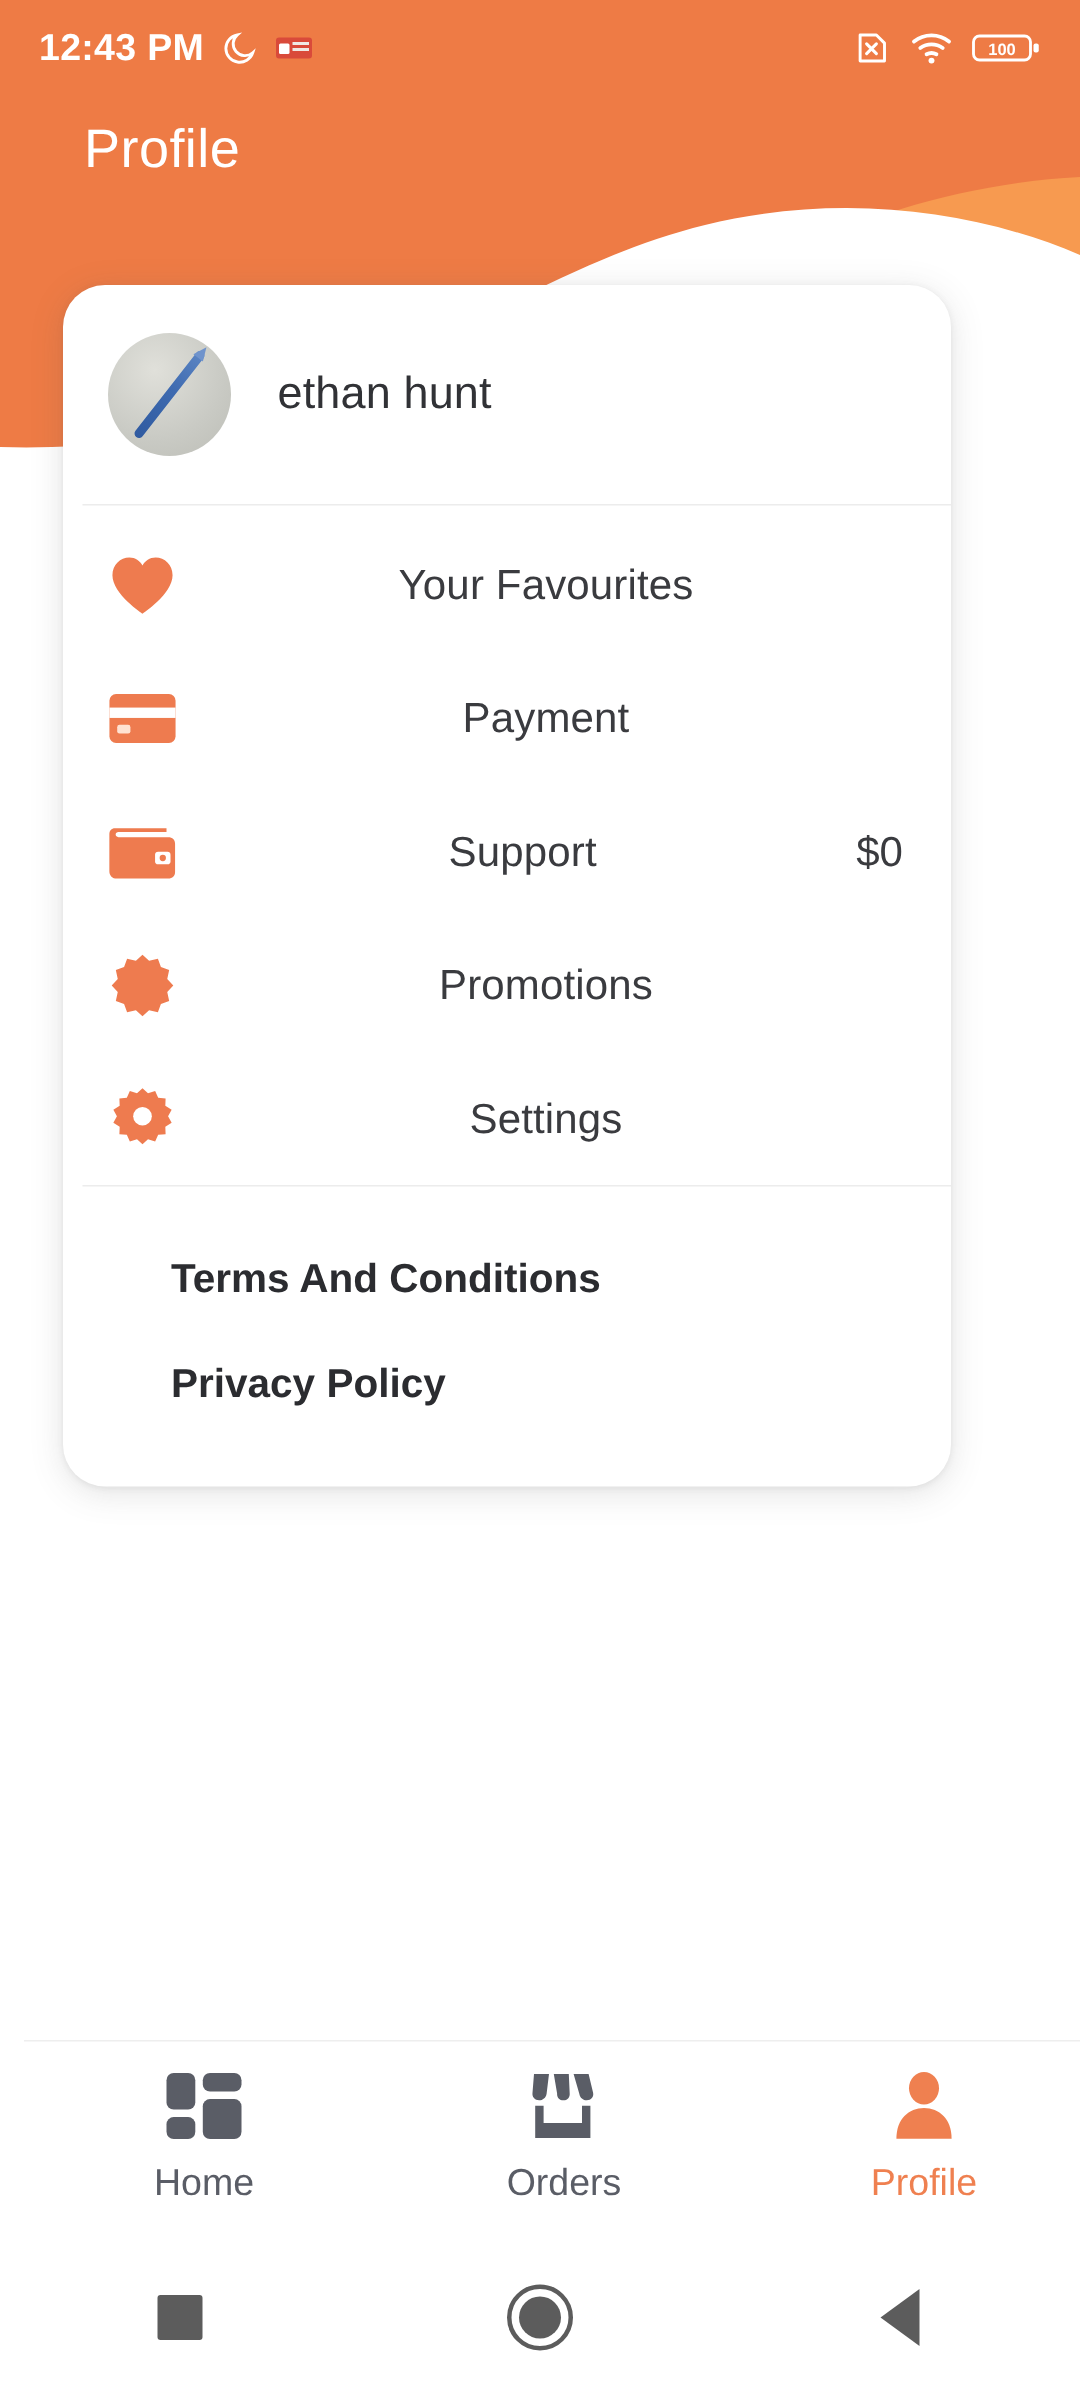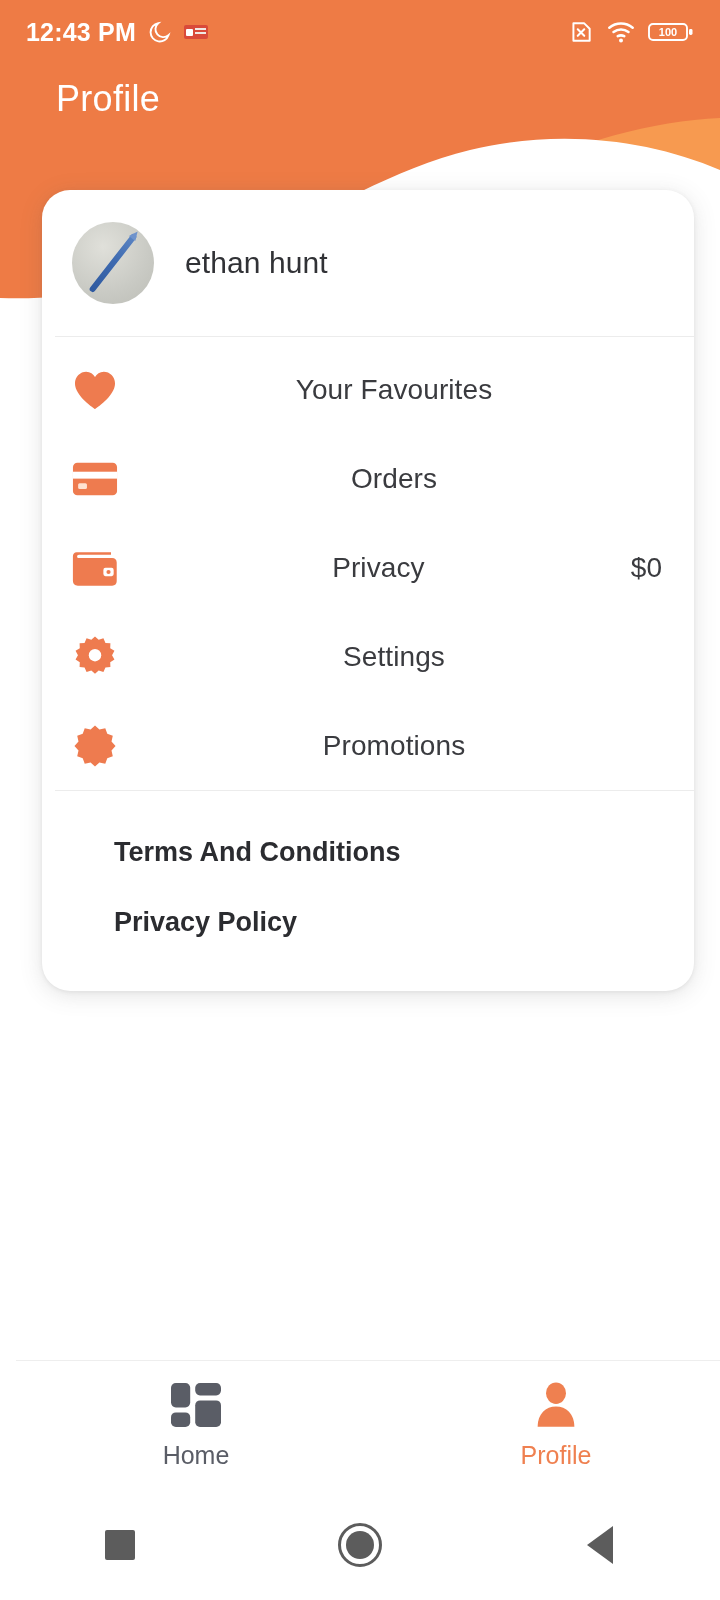--- a/index.html
+++ b/index.html
@@ -40,21 +40,21 @@
   }
 
   
   .page-title {
     position:absolute; top:78px; left:56px; z-index:6;
     color:#ffffff; font-size:36px; font-weight:400; letter-spacing:.3px;
   }
 
   
   .card {
-    position:absolute; left:42px; top:190px; width:652px;
+    position:absolute; left:42px; top:190px; width:592px;
     background:#ffffff; border-radius:28px;
     box-shadow:0 4px 22px rgba(90,90,90,.17), 0 1px 4px rgba(90,90,90,.10);
     z-index:5; overflow:hidden;
   }
   .profile-row {
     display:flex; align-items:center; height:146px; padding-left:30px;
   }
   .avatar {
     width:82px; height:82px; border-radius:50%;
     background:radial-gradient(circle at 38% 30%, #e0e0da 0%, #c9cac4 60%, #bcbdb6 100%);
@@ -197,54 +197,54 @@
       </div>
 
       <div class="menu-item">
         <span class="mi-icon">
           <svg width="46" height="36" viewBox="0 0 24 18">
             <rect x="0.5" y="0.5" width="23" height="17" rx="2.3" fill="#ee7b4f"></rect>
             <rect x="0.5" y="5.2" width="23" height="3.6" fill="#ffffff"></rect>
             <rect x="3.2" y="11.2" width="4.6" height="3" rx="0.8" fill="#ffe2d2"></rect>
           </svg>
         </span>
-        <span class="mi-label">Orders</span>
+        <span class="mi-label">Payment</span>
         <span class="mi-value"></span>
       </div>
 
       <div class="menu-item">
         <span class="mi-icon">
           <svg width="46" height="40" viewBox="0 0 24 21">
             <path d="M2.4,2.2 C1.1,2.2 0.4,3.1 0.4,4.3 L0.4,17.2 C0.4,18.8 1.5,19.8 3,19.8 L21,19.8 C22.5,19.8 23.4,18.9 23.4,17.5 L23.4,7.6 C23.4,6.2 22.5,5.3 21,5.3 L3.6,5.3 C3.0,5.3 2.6,4.9 2.6,4.4 C2.6,3.9 3.0,3.5 3.6,3.5 L20.4,3.5 L20.4,2.2 Z" fill="#ee7b4f"></path>
             <rect x="16.4" y="10.4" width="5.4" height="4.4" rx="1.1" fill="#ffffff"></rect>
             <circle cx="19.1" cy="12.6" r="1.1" fill="#ee7b4f"></circle>
           </svg>
         </span>
-        <span class="mi-label">Privacy</span>
+        <span class="mi-label">Support</span>
         <span class="mi-value">$0</span>
+      </div>
+
+      <div class="menu-item">
+        <span class="mi-icon">
+          <svg width="46" height="44" viewBox="0 0 24 24">
+            <path d="M12,0.8 L14.4,3.0 L17.6,2.3 L18.7,5.3 L21.7,6.4 L21.0,9.6 L23.2,12 L21.0,14.4 L21.7,17.6 L18.7,18.7 L17.6,21.7 L14.4,21.0 L12,23.2 L9.6,21.0 L6.4,21.7 L5.3,18.7 L2.3,17.6 L3.0,14.4 L0.8,12 L3.0,9.6 L2.3,6.4 L5.3,5.3 L6.4,2.3 L9.6,3.0 Z" fill="#ee7b4f"></path>
+          </svg>
+        </span>
+        <span class="mi-label">Promotions</span>
+        <span class="mi-value"></span>
       </div>
 
       <div class="menu-item">
         <span class="mi-icon">
           <svg width="46" height="44" viewBox="0 0 24 24">
             <path d="M12,0.8 L14.0,2.6 L16.6,1.8 L17.7,4.3 L20.4,4.5 L20.3,7.2 L22.6,8.6 L21.3,11.0 L22.6,13.4 L20.3,14.8 L20.4,17.5 L17.7,17.7 L16.6,20.2 L14.0,19.4 L12,21.2 L10.0,19.4 L7.4,20.2 L6.3,17.7 L3.6,17.5 L3.7,14.8 L1.4,13.4 L2.7,11.0 L1.4,8.6 L3.7,7.2 L3.6,4.5 L6.3,4.3 L7.4,1.8 L10.0,2.6 Z" fill="#ee7b4f"></path>
             <circle cx="12" cy="11" r="3.4" fill="#ffffff"></circle>
           </svg>
         </span>
         <span class="mi-label">Settings</span>
-        <span class="mi-value"></span>
-      </div>
-
-      <div class="menu-item">
-        <span class="mi-icon">
-          <svg width="46" height="44" viewBox="0 0 24 24">
-            <path d="M12,0.8 L14.4,3.0 L17.6,2.3 L18.7,5.3 L21.7,6.4 L21.0,9.6 L23.2,12 L21.0,14.4 L21.7,17.6 L18.7,18.7 L17.6,21.7 L14.4,21.0 L12,23.2 L9.6,21.0 L6.4,21.7 L5.3,18.7 L2.3,17.6 L3.0,14.4 L0.8,12 L3.0,9.6 L2.3,6.4 L5.3,5.3 L6.4,2.3 L9.6,3.0 Z" fill="#ee7b4f"></path>
-          </svg>
-        </span>
-        <span class="mi-label">Promotions</span>
         <span class="mi-value"></span>
       </div>
 
 
     </div>
 
     <div class="divider"></div>
 
     <div class="legal">
       <div class="legal-item">Terms And Conditions</div>
@@ -260,20 +260,31 @@
         <svg width="52" height="46" viewBox="0 0 26 23">
           <rect x="0.5" y="0.5" width="9.6" height="12.2" rx="2.4" fill="#5a5d66"></rect>
           <rect x="12.6" y="0.5" width="12.9" height="6.2" rx="2.4" fill="#5a5d66"></rect>
           <rect x="0.5" y="15.2" width="9.6" height="7.3" rx="2.4" fill="#5a5d66"></rect>
           <rect x="12.6" y="9.2" width="12.9" height="13.3" rx="2.4" fill="#5a5d66"></rect>
         </svg>
       </span>
       <span class="nav-label">Home</span>
     </div>
 
+    <div class="nav-tab">
+      <span>
+        <svg width="52" height="46" viewBox="0 0 26 23">
+          <path d="M3.0,0.8 L8.0,0.8 L7.2,7.4 C7.0,8.8 5.9,9.6 4.7,9.6 C3.3,9.6 2.3,8.5 2.5,7.1 Z" fill="#5a5d66"></path>
+          <path d="M9.6,0.8 L14.6,0.8 L14.9,7.3 C15.0,8.7 14.1,9.6 12.8,9.6 C11.5,9.6 10.6,8.7 10.7,7.3 Z" fill="#5a5d66"></path>
+          <path d="M16.2,0.8 L21.2,0.8 L22.7,7.1 C23.0,8.5 22.0,9.6 20.6,9.6 C19.4,9.6 18.3,8.8 18.1,7.4 Z" fill="#5a5d66"></path>
+          <path d="M3.4,11.4 L3.4,22.2 L21.8,22.2 L21.8,11.4 L19.0,11.4 L19.0,17.2 L6.2,17.2 L6.2,11.4 Z" fill="#5a5d66"></path>
+        </svg>
+      </span>
+      <span class="nav-label">Orders</span>
+    </div>
 
     <div class="nav-tab active">
       <span>
         <svg width="52" height="46" viewBox="0 0 26 23">
           <ellipse cx="13" cy="5.6" rx="5.0" ry="5.4" fill="#ef8050"></ellipse>
           <path d="M3.8,22.4 C3.8,15.9 7.9,12.2 13,12.2 C18.1,12.2 22.2,15.9 22.2,22.4 Z" fill="#ef8050"></path>
         </svg>
       </span>
       <span class="nav-label">Profile</span>
     </div>

